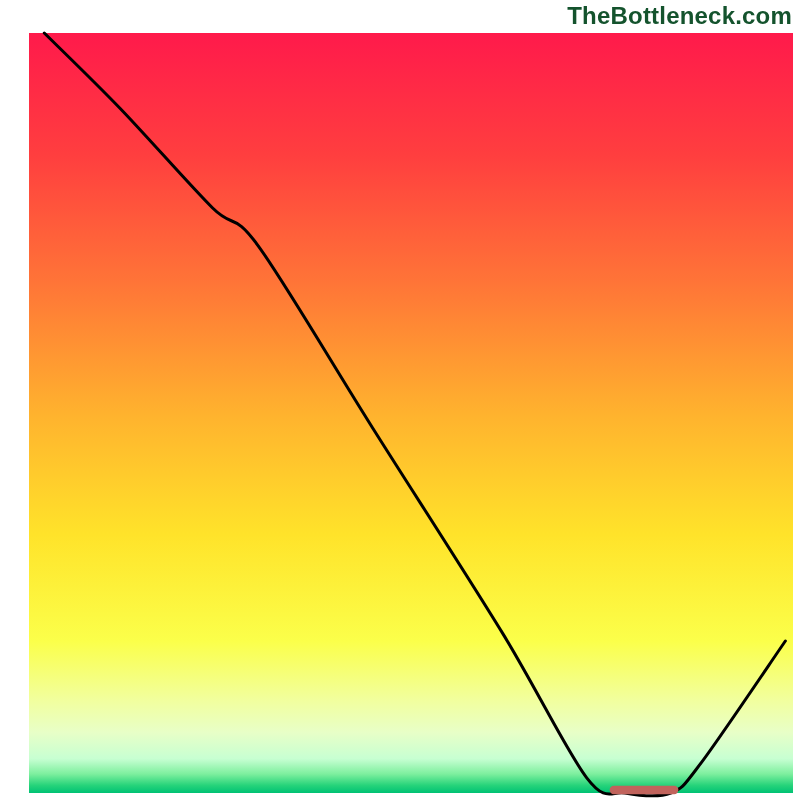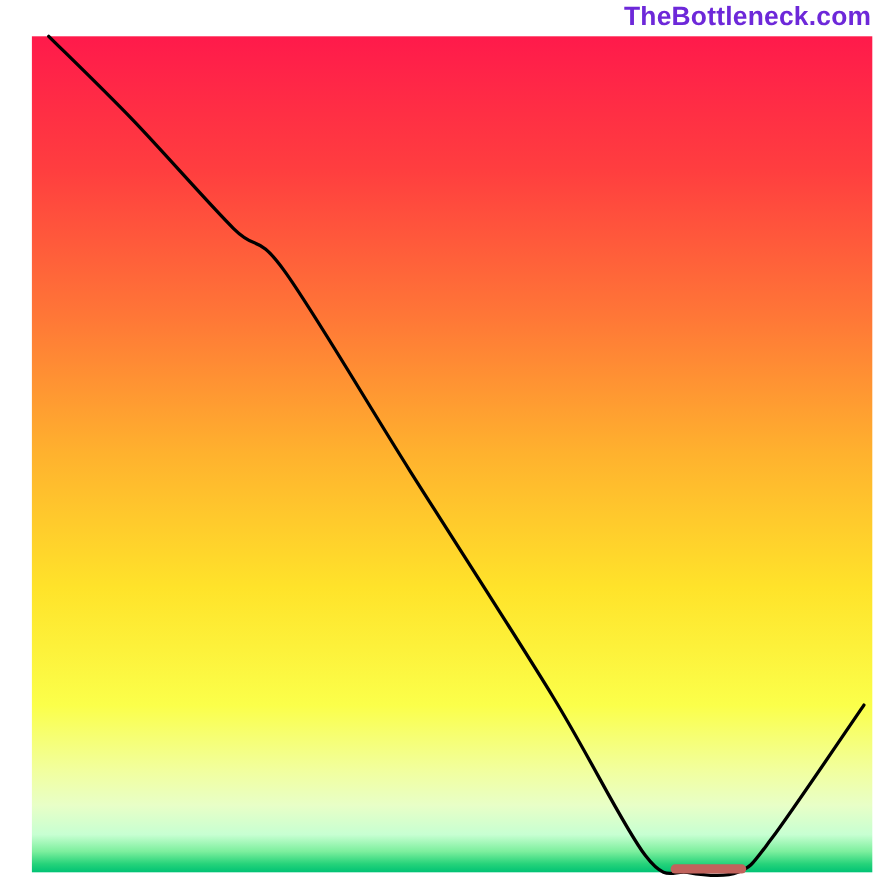--- a/index.html
+++ b/index.html
@@ -15,21 +15,21 @@
     position: relative;
     width: 800px;
     height: 800px;
   }
   .watermark {
     position: absolute;
     top: 2px;
     right: 8px;
     font-size: 24px;
     font-weight: 600;
-    color: #6d28d9;
+    color: #14532d;
     letter-spacing: 0.2px;
   }
   svg {
     position: absolute;
     inset: 0;
     display: block;
   }
 </style>
 </head>
 <body>

